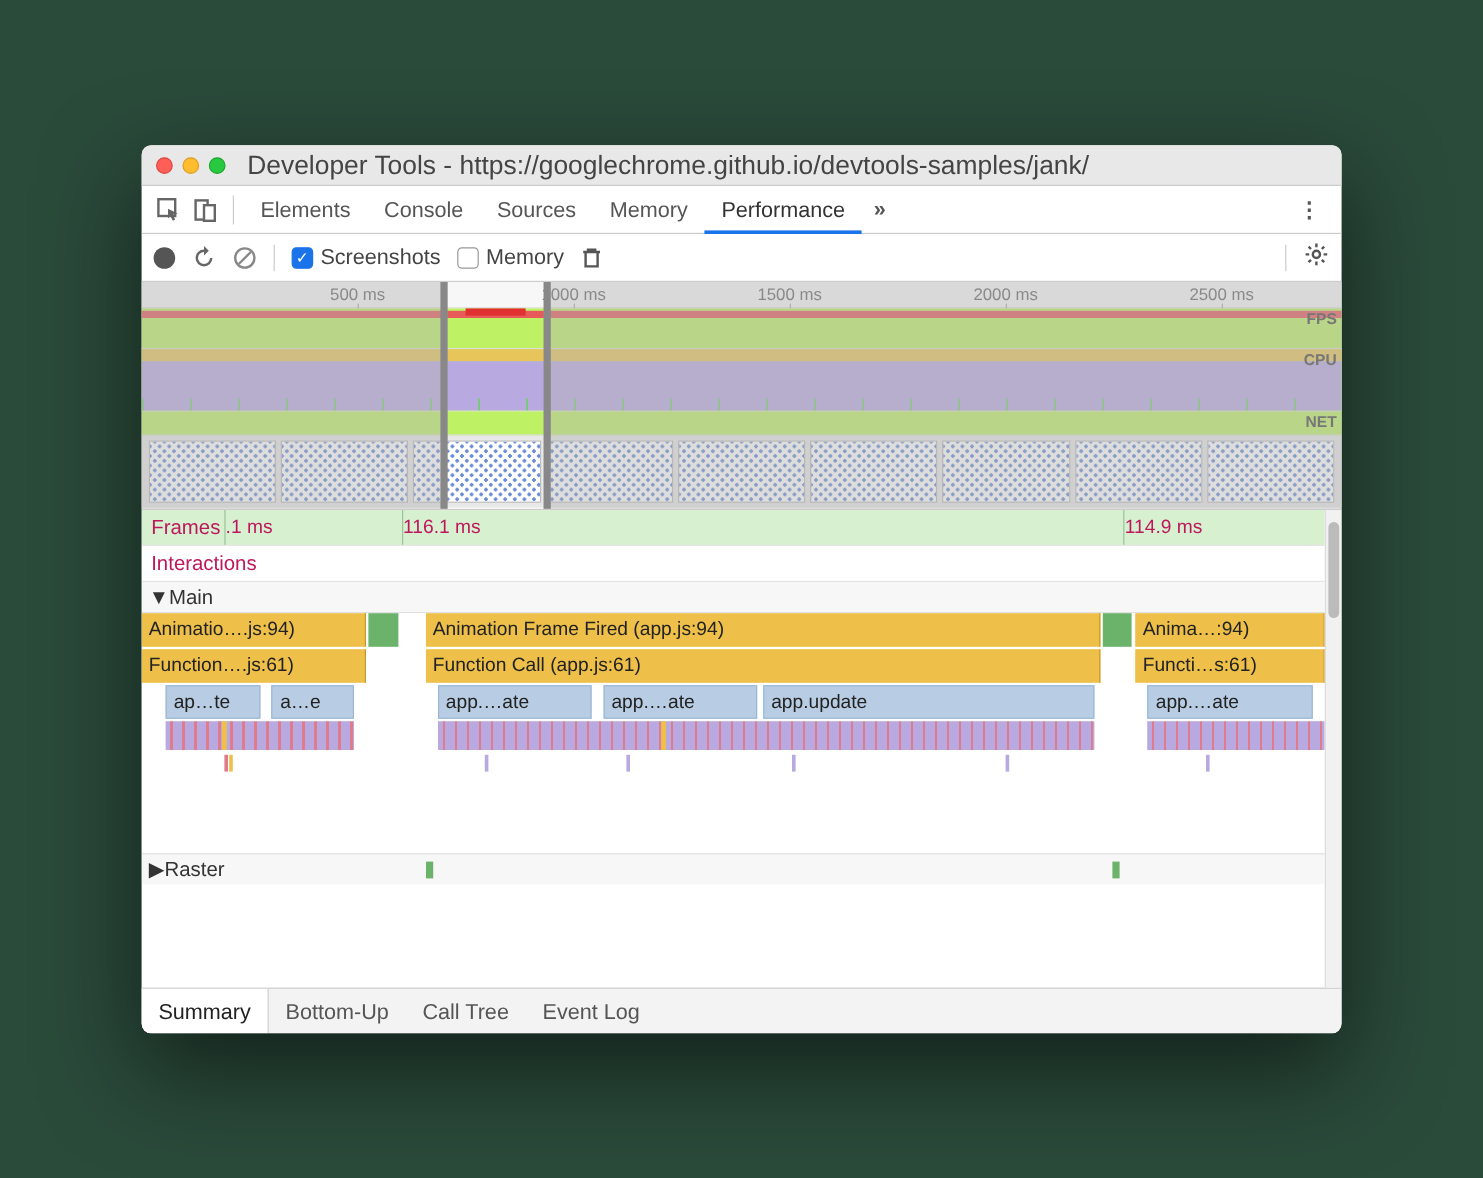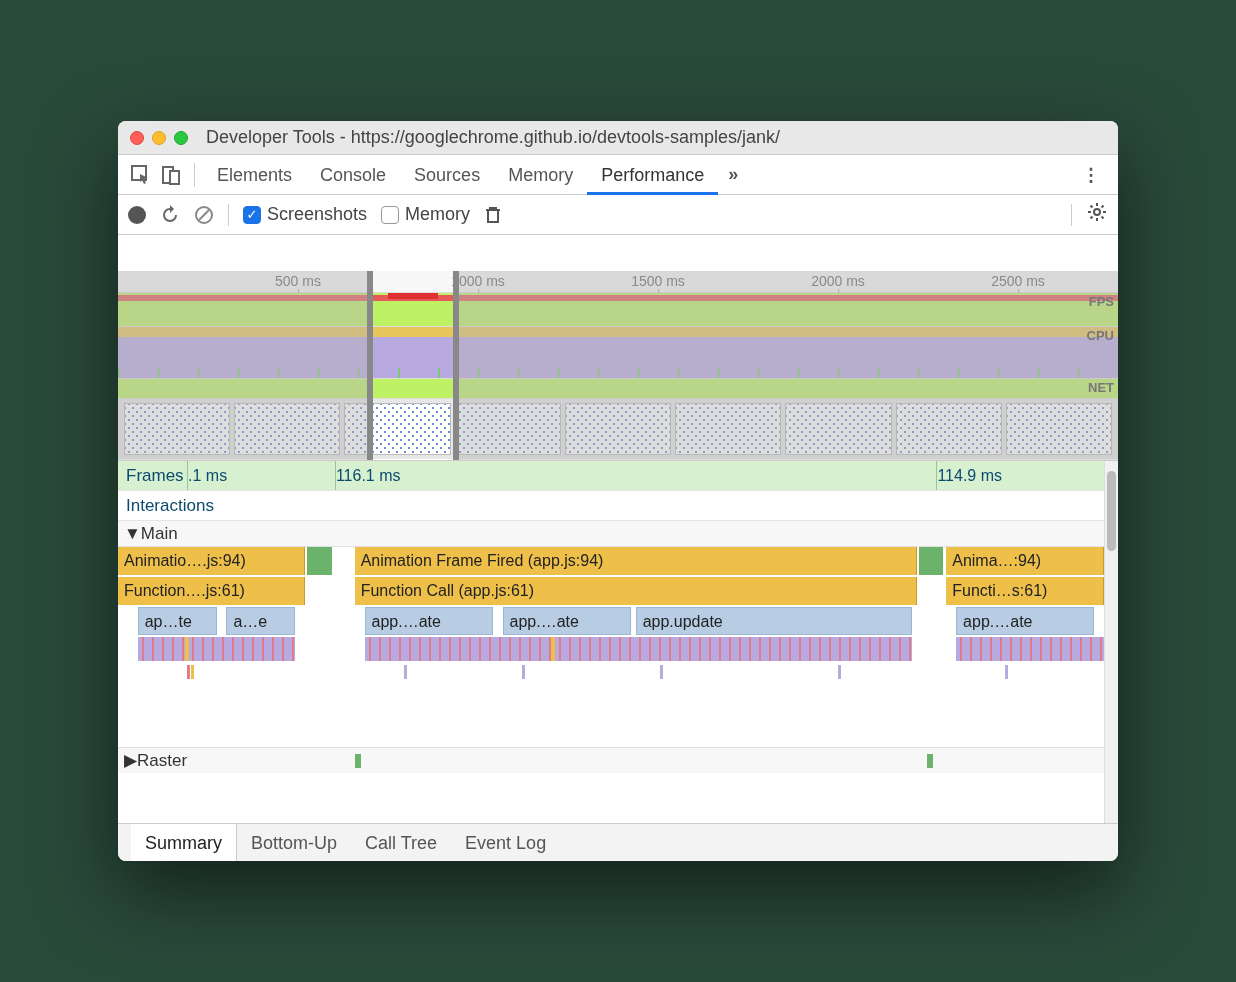--- a/index.html
+++ b/index.html
@@ -23,21 +23,21 @@
     height: 34px; background: #e8e8e8;
     border-bottom: 1px solid #ccc;
     display: flex; align-items: center;
     padding: 0 12px;
   }
   .traffic { display: flex; gap: 8px; margin-right: 12px; }
   .dot { width: 14px; height: 14px; border-radius: 50%; }
   .dot.red { background: #ff5f57; border: 1px solid #e04740; }
   .dot.yellow { background: #febc2e; border: 1px solid #dfa023; }
   .dot.green { background: #28c840; border: 1px solid #1ea830; }
-  .titlebar-title { font-size: 18px; color: #444; flex: 1; text-align: left; padding-left: 6px; overflow: hidden; white-space: nowrap; }
+  .titlebar-title { font-size: 22px; color: #444; flex: 1; text-align: left; padding-left: 6px; overflow: hidden; white-space: nowrap; }
 
   
   .paneltabs {
     height: 40px; border-bottom: 1px solid #ccc;
     display: flex; align-items: center;
     padding: 0 8px;
     font-size: 18px; color: #555;
   }
   .paneltabs .icon-btn { width: 30px; text-align: center; color: #666; cursor: pointer; }
   .paneltabs .icon-btn svg { display: block; margin: 0 auto; }
@@ -60,21 +60,21 @@
     width: 18px; height: 18px; border: 1px solid #999; border-radius: 4px;
     display: inline-flex; align-items: center; justify-content: center;
     font-size: 13px; color: #fff; cursor: pointer;
   }
   .toolbar .checkbox.checked { background: #1a73e8; border-color: #1a73e8; }
   .toolbar label { display: flex; align-items: center; gap: 6px; cursor: pointer; }
   .toolbar .spacer { flex: 1; }
   .toolbar .gear { color: #555; cursor: pointer; }
 
   
-  .overview { position: relative; height: 190px; border-bottom: 1px solid #ccc; margin-top: 36px; }
+  .overview { position: relative; height: 190px; border-bottom: 1px solid #ccc; }
   .ov-ruler { height: 22px; background: #f7f7f7; border-bottom: 1px solid #ddd; position: relative; font-size: 14px; color: #666; }
   .ov-ruler .tick { position: absolute; top: 2px; transform: translateX(-50%); }
   .ov-ruler .tick::before { content:""; position:absolute; bottom:-4px; left:50%; width:1px; height:4px; background:#aaa; }
   .ov-lane { position: relative; background: #bef264; border-bottom: 1px solid #ddd; }
   .ov-lane .lane-label { position: absolute; right: 4px; top: 1px; font-size: 13px; font-weight: bold; color: #777; z-index: 3; }
   .fps-lane { height: 34px; }
   .fps-red { position:absolute; left:0; right:0; top:2px; height:6px; background:#e85a5a; }
   .cpu-lane { height: 52px; }
   .cpu-yellow { position:absolute; left:0; right:0; top:0; height:10px; background:#e8c55a; }
   .cpu-purple { position:absolute; left:0; right:0; top:10px; bottom:0; background:#b8a9e0; }
@@ -96,42 +96,42 @@
 
   
   .detail { flex:1; display:flex; }
   .detail-main { flex:1; overflow:hidden; position:relative; height: 340px; }
   .detail-scroll { width:14px; background:#f1f1f1; border-left:1px solid #ddd; position:relative; }
   .detail-scroll .thumb { position:absolute; left:2px; right:2px; top:10px; height:80px; background:#bbb; border-radius:6px; }
 
   .det-ruler { height:28px; border-bottom:1px solid #ccc; position:relative; font-size:16px; color:#444; }
   .det-ruler .tick { position:absolute; top:4px; transform:translateX(-50%); }
 
-  .row { height:30px; border-bottom:1px solid #e5e5e5; display:flex; align-items:center; font-size:17px; color:#0c4a6e; position:relative; }
+  .row { height:30px; border-bottom:1px solid #e5e5e5; display:flex; align-items:center; font-size:17px; color:#be185d; position:relative; }
   .row .row-label { position:absolute; left:8px; z-index:2; }
   .frames-row { background:#d6f0d0; }
   .frames-row .seg { position:absolute; top:0; bottom:0; border-left:1px solid #9cc29c; text-align:left; line-height:30px; font-size:16px; }
   .interactions-row { background:#fff; }
 
   .main-header { height:26px; background:#f7f7f7; border-bottom:1px solid #e0e0e0; display:flex; align-items:center; padding-left:6px; font-size:17px; color:#333; }
   .flame { position:relative; height: 200px; background:#fff; }
   .flame .bar { position:absolute; height:28px; font-size:16px; line-height:28px; padding:0 6px; overflow:hidden; white-space:nowrap; color:#222; }
   .yellowbar { background:#eec04a; border-right:1px solid #c79b2a; }
   .greenbit { background:#6bb36b; }
   .bluebar { background:#b8cde4; border:1px solid #9ab8d4; }
   .stripe { position:absolute; height:24px;
     background: repeating-linear-gradient(90deg,#b8a9e0 0 4px,#e07b8b 4px 6px,#b8a9e0 6px 10px); }
   .stripe .yspot { position:absolute; top:0; bottom:0; width:4px; background:#eec04a; }
   .tinybar { position:absolute; width:3px; height:14px; }
 
   .raster-header { height:26px; background:#f7f7f7; border-top:1px solid #e0e0e0; display:flex; align-items:center; padding-left:6px; font-size:17px; color:#333; }
   .raster-header .dbit { display:inline-block; width:6px; height:14px; background:#6bb36b; position:absolute; }
 
   
-  .bottom-tabs { height:38px; border-top:1px solid #ccc; background:#f3f3f3; display:flex; align-items:center; font-size:18px; color:#555;padding-left:13px; }
+  .bottom-tabs { height:38px; border-top:1px solid #ccc; background:#f3f3f3; display:flex; align-items:center; font-size:18px; color:#555; }
   .bottom-tabs .btab { padding:0 14px; height:100%; line-height:38px; cursor:pointer; }
   .bottom-tabs .btab.active { background:#fff; color:#222; border-right:1px solid #ccc; }
 </style>
 </head>
 <body>
 
 <div class="window">
 
   <div class="titlebar">
     <div class="traffic">

